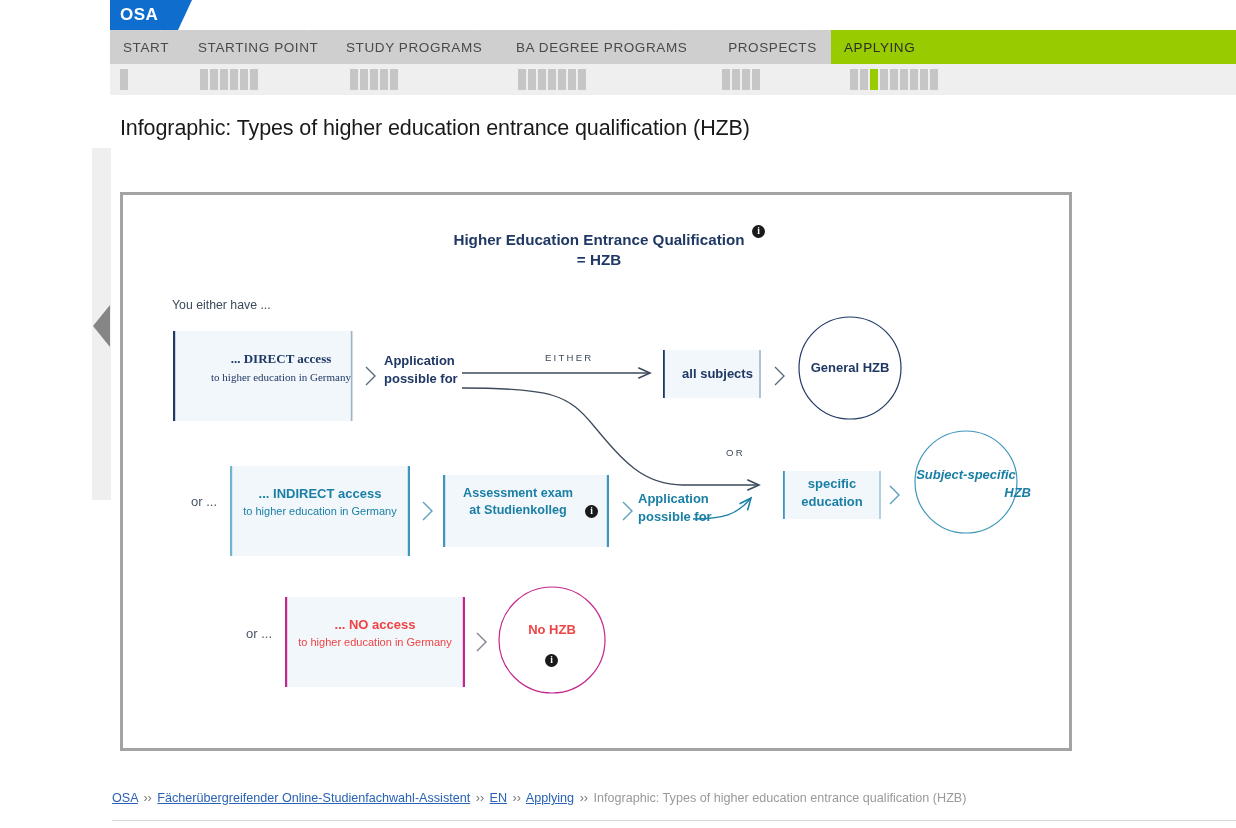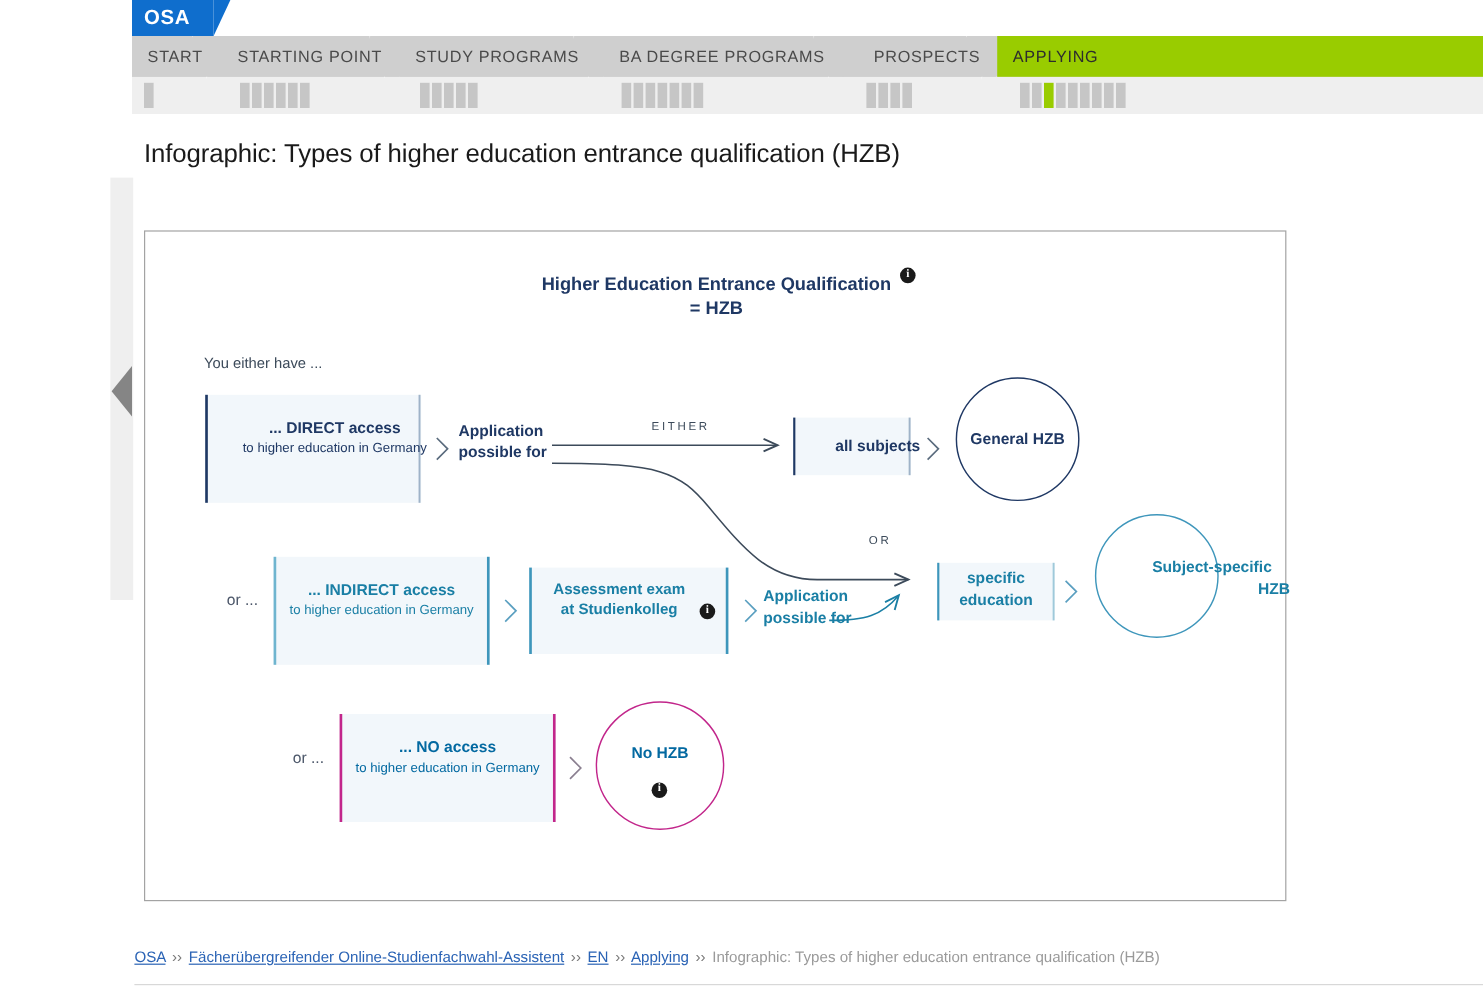--- a/index.html
+++ b/index.html
@@ -77,35 +77,35 @@
   }
   .page-sub{
     position:absolute; left:121px; top:155px;
     font-size:12.8px; color:#333;
   }
 
   
   .panel{
     position:absolute; left:120px; top:192px;
     width:952px; height:559px;
-    border:1px solid #a3a3a3; background:#fff;
+    border:3px solid #a3a3a3; background:#fff;
   }
   .panel-svg{ position:absolute; left:0; top:0; width:952px; height:559px; }
 
   
   .t{ position:absolute; white-space:nowrap; }
   .ig-title{
     left:0; top:35px; width:952px; text-align:center;
     font-size:15.2px; font-weight:bold; color:#1f3864; line-height:20px;
   }
   .ig-title .ln2{ display:block; }
 
   .lbl-navy{ color:#1f3864; }
   .lbl-teal{ color:#1a7fa5; }
-  .lbl-pink{ color:#0369a1; }
+  .lbl-pink{ color:#ef4444; }
 
   .you-either{ left:49px; top:103px; font-size:12.3px; color:#3c4a5a; }
 
   .box-title{ font-size:13px; font-weight:bold; }
   .box-sub{ font-size:11px; }
 
   .ctext{ position:absolute; text-align:center; white-space:nowrap; }
 
   .orlabel{ font-size:13px; color:#4a5568; }
 
@@ -284,32 +284,32 @@
     <div class="t ig-title">
       <span>Higher Education Entrance Qualification</span>
       <span class="ln2">= HZB</span>
     </div>
     <div class="info-ic" style="left:629px; top:30px;">
         <span>i</span>
       </div>
 
     <div class="t you-either">You either have ...</div>
 
-    <div class="ctext" style="left:50px; top:156px; width:216px;">
+    <div class="ctext" style="left:50px; top:156px; width:216px;font-family:Liberation Serif, serif;">
       <div class="box-title lbl-navy">... DIRECT access</div>
       <div class="box-sub lbl-navy" style="margin-top:4px;">to higher education in Germany</div>
     </div>
     <div class="ctext" style="left:261px; top:158px; width:130px; text-align:left;">
       <div class="box-title lbl-navy">Application</div>
       <div class="box-title lbl-navy" style="margin-top:3px;">possible for</div>
     </div>
     <div class="t eitheror" style="left:402px; top:157px;">EITHER</div>
     <div class="t eitheror" style="left:583px; top:252px;">OR</div>
 
-    <div class="ctext" style="left:556px; top:171px; width:109px;">
+    <div class="ctext" style="left:540px; top:171px; width:109px;">
       <div class="box-title lbl-navy">all subjects</div>
     </div>
     <div class="ctext" style="left:676px; top:165px; width:102px;">
       <div class="box-title lbl-navy">General HZB</div>
     </div>
 
     <div class="t orlabel" style="left:68px; top:299px;">or ...</div>
     <div class="ctext" style="left:107px; top:291px; width:180px;">
       <div class="box-title lbl-teal">... INDIRECT access</div>
       <div class="box-sub lbl-teal" style="margin-top:4px;">to higher education in Germany</div>
@@ -326,21 +326,21 @@
     <div class="ctext" style="left:515px; top:296px; width:120px; text-align:left;">
       <div class="box-title lbl-teal">Application</div>
       <div class="box-title lbl-teal" style="margin-top:3px;">possible for</div>
     </div>
 
     <div class="ctext" style="left:660px; top:281px; width:98px;">
       <div class="box-title lbl-teal">specific</div>
       <div class="box-title lbl-teal" style="margin-top:3px;">education</div>
     </div>
 
-    <div class="ctext" style="left:824px; top:272px; width:130px;">
+    <div class="ctext" style="left:778px; top:272px; width:130px;font-style:italic;">
       <div class="box-title lbl-teal">Subject-specific</div>
       <div class="box-title lbl-teal" style="margin-top:3px;text-align:right;">HZB</div>
     </div>
 
     <div class="t orlabel" style="left:123px; top:431px;">or ...</div>
     <div class="ctext" style="left:162px; top:422px; width:180px;">
       <div class="box-title lbl-pink">... NO access</div>
       <div class="box-sub lbl-pink" style="margin-top:4px;">to higher education in Germany</div>
     </div>
     <div class="ctext" style="left:379px; top:427px; width:100px;">

